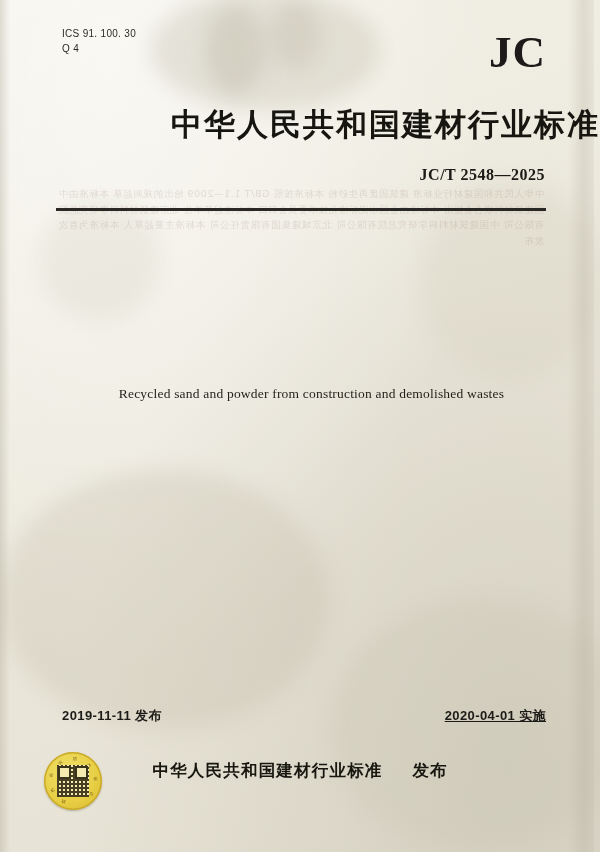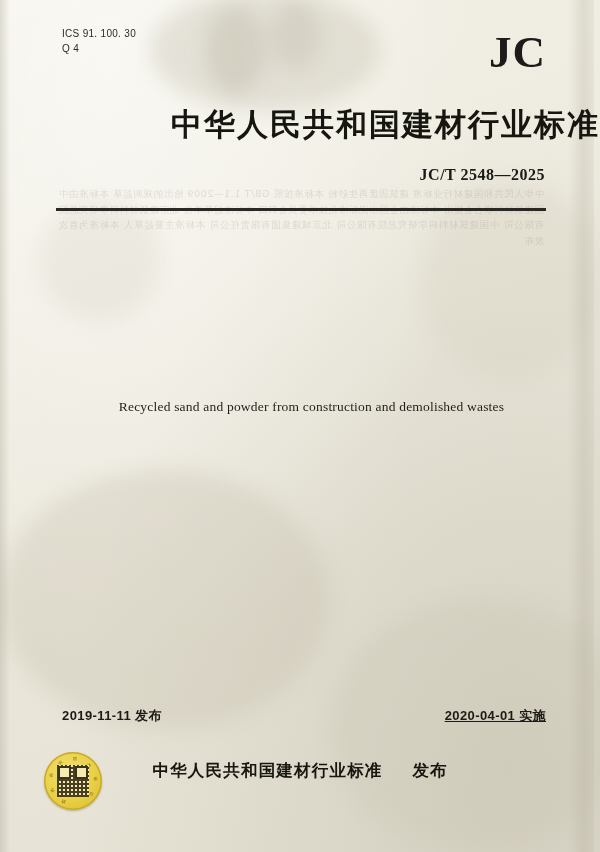--- a/index.html
+++ b/index.html
@@ -126,21 +126,21 @@
     font-weight: bold;
     font-size: 20px;
     letter-spacing: 1.5px;
     color: #17160f;
   }
 
   .doc-title-en {
     position: absolute;
     left: 0;
     right: 0;
-    top: 399px;
+    top: 386px;
     text-align: center;
     font-family: "Liberation Serif", serif;
     font-size: 13.5px;
     letter-spacing: 0.2px;
     color: #221f1a;
     margin-left: 23px;
   }
 
   .date-row {
     position: absolute;

